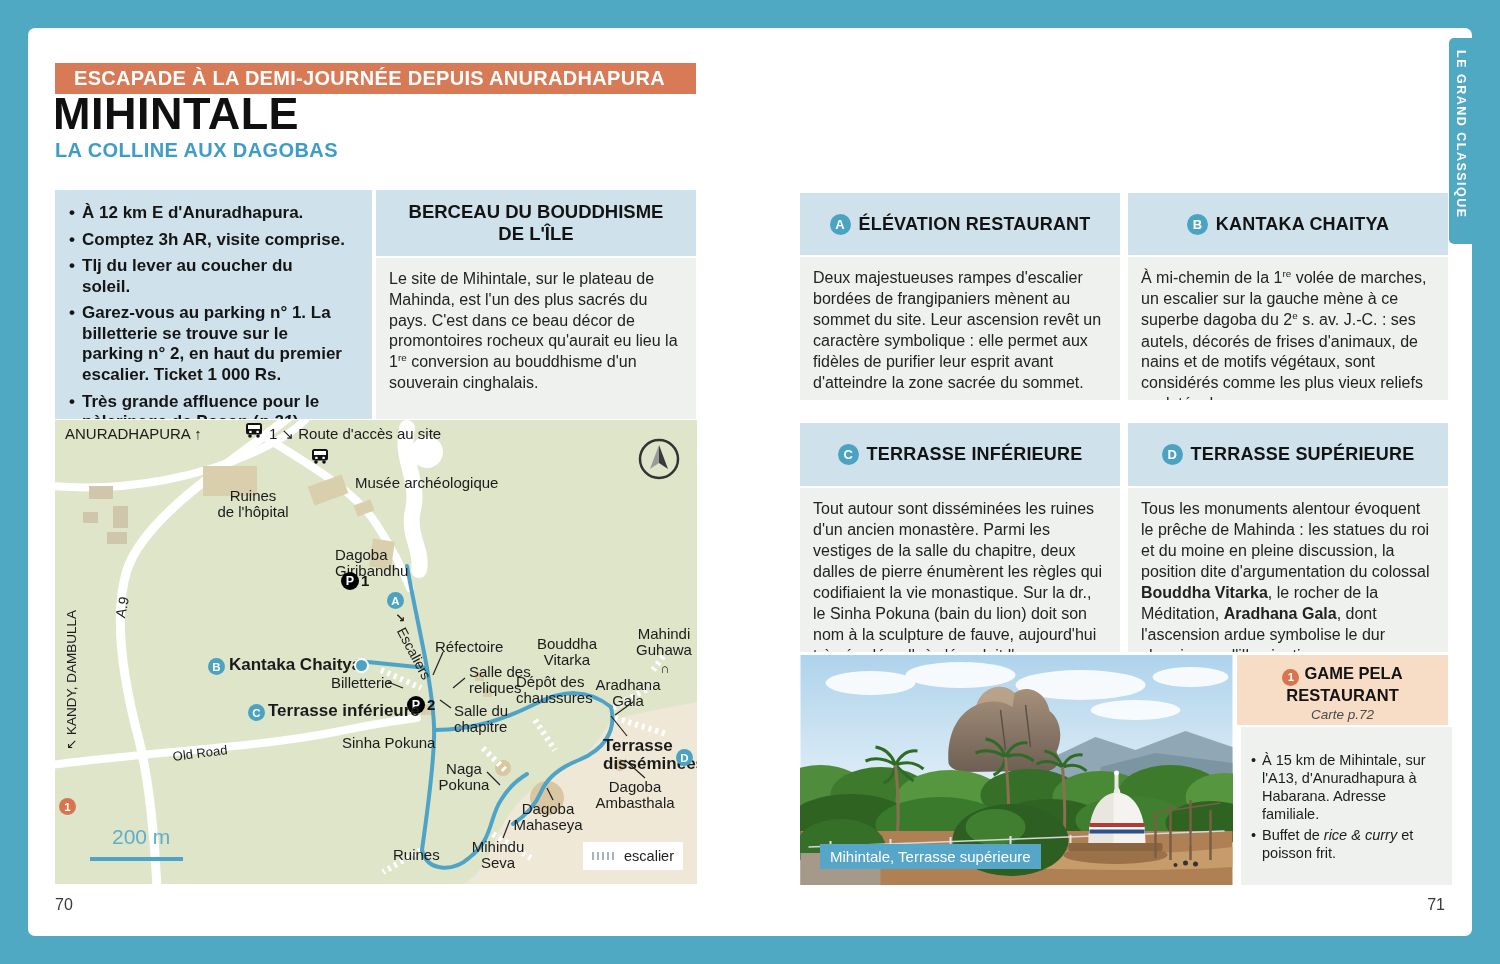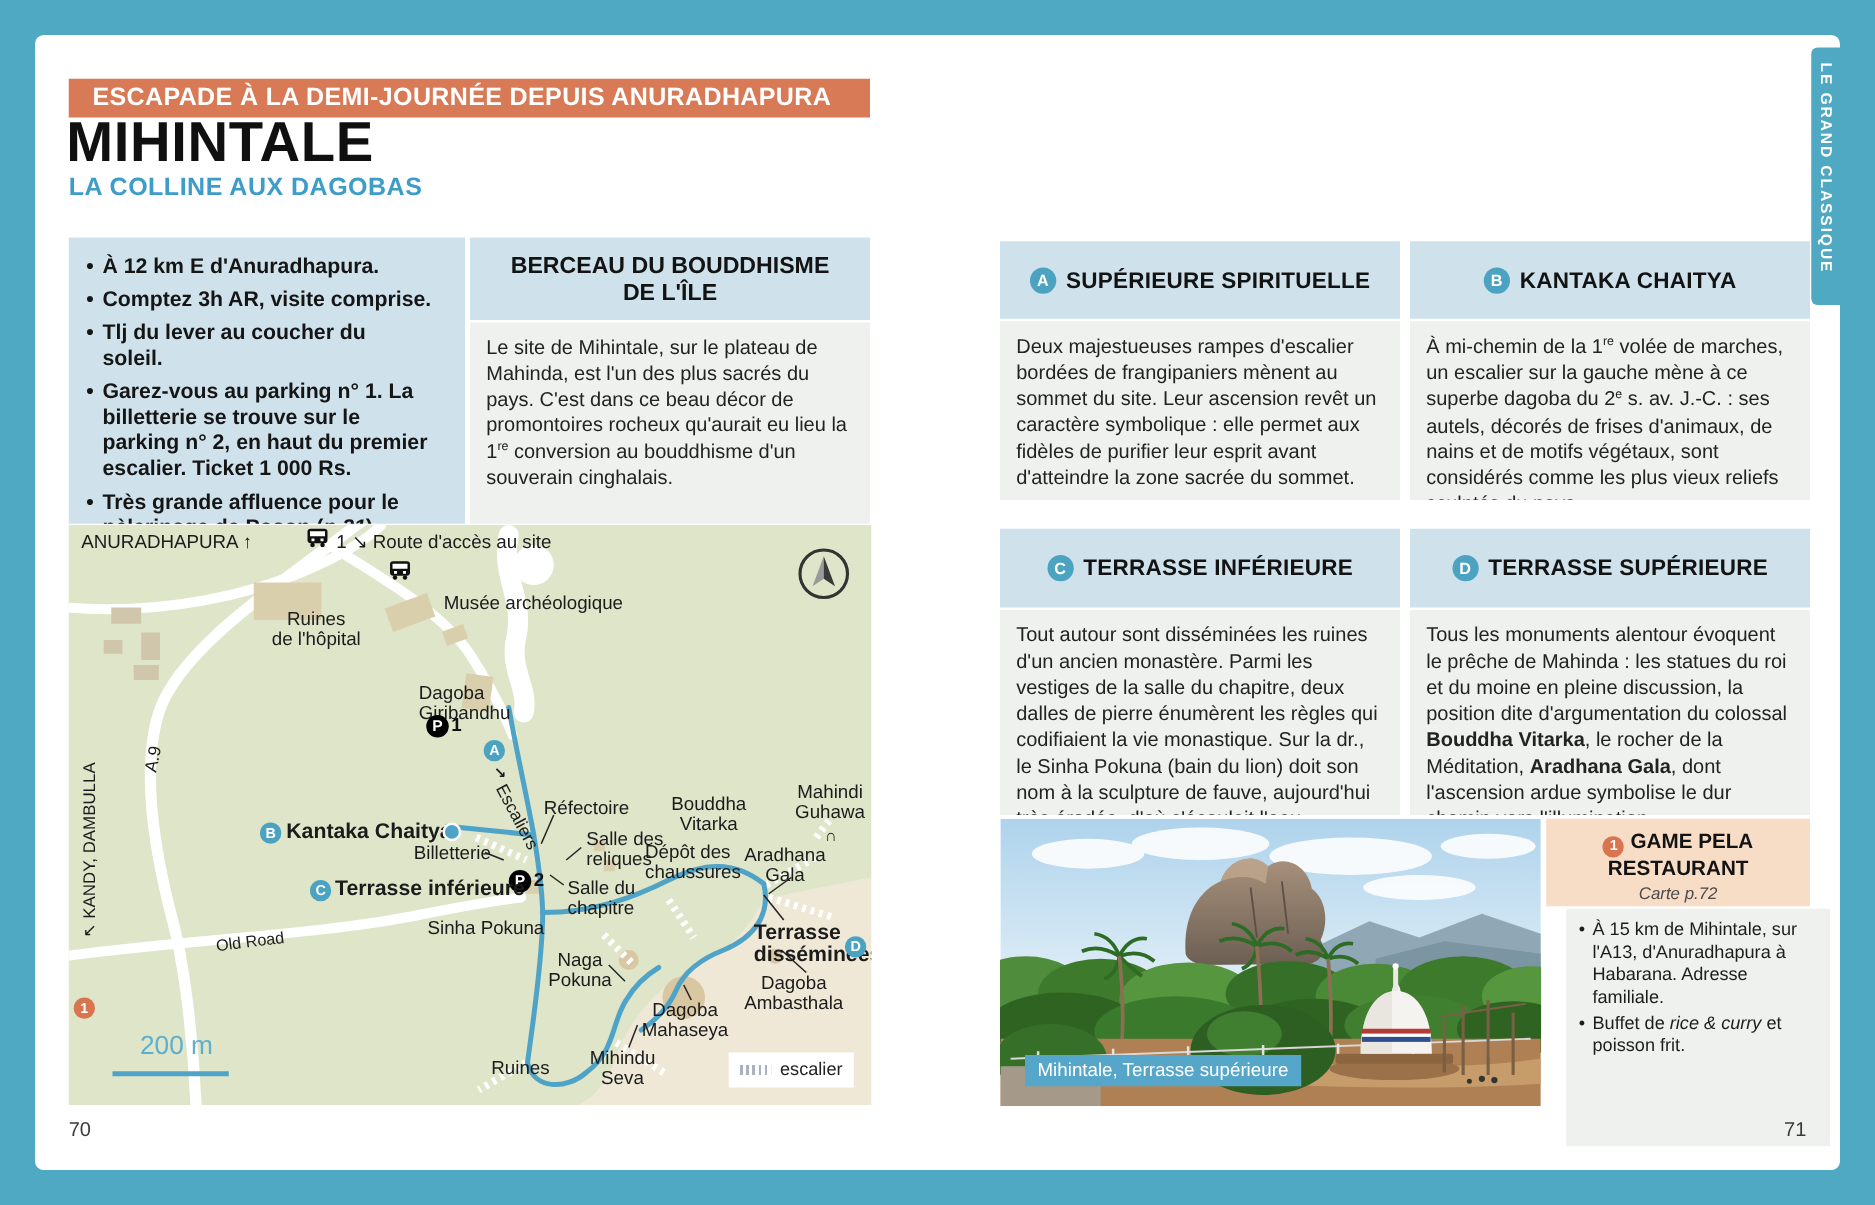--- a/index.html
+++ b/index.html
@@ -61,21 +61,21 @@
   .photo { position:absolute; left:800px; top:655px; width:433px; height:230px; overflow:hidden; }
   .photo-caption { position:absolute; left:20px; bottom:16px; background:#55A6C8; color:#fff; font-size:15px; padding:4px 10px; }
 
   
   .resto { position:absolute; left:1237px; top:655px; width:211px; height:230px; }
   .resto-head { position:absolute; left:0; top:0; width:211px; height:70px; background:#F7DCC6; text-align:center; padding-top:9px; }
   .resto-title { font-size:16.5px; font-weight:bold; color:#131313; line-height:1.15; padding:0 9px; }
   .resto-num { display:inline-flex; width:17px; height:17px; border-radius:50%; background:#D8744E; color:#fff; font-size:11.5px; font-weight:bold;
     align-items:center; justify-content:center; vertical-align:-2px; margin-right:5px; }
   .resto-ref { font-size:13.5px; font-style:italic; color:#4a4a4a; margin-top:2px; }
-  .resto-body { position:absolute; left:16px; top:72px; width:211px; height:190px; background:#EFF1EE; padding:9px 10px; overflow:hidden; }
+  .resto-body { position:absolute; left:4px; top:72px; width:211px; height:158px; background:#EFF1EE; padding:25px 10px; overflow:hidden; }
   .resto-body ul { list-style:none; }
   .resto-body li { position:relative; padding-left:11px; font-size:14.5px; line-height:1.24; color:#1c1c1c; margin-bottom:3px; }
   .resto-body li::before { content:"•"; position:absolute; left:0; top:0; }
   .resto-footer { font-size:13.5px; line-height:1.28; color:#333; margin-top:3px; }
 
   .pageno { position:absolute; top:896px; font-size:16px; color:#3a3a3a; }
   .pageno.left { left:55px; }
   .pageno.right { left:1380px; width:65px; text-align:right; }
 
   
@@ -266,21 +266,21 @@
     <div class="mlegend">
       <span class="ticks"></span>
       <span>escalier</span>
     </div>
   </div>
 
   <div class="pageno left">70</div>
 
   <div class="sec-head" style="left:800px; top:193px;">
     <span class="letter">A</span>
-    <span class="t">SUPÉRIEURE SPIRITUELLE</span>
+    <span class="t">ÉLÉVATION RESTAURANT</span>
   </div>
   <div class="sec-body" style="left:800px; top:257px; height:143px;"><span>Deux majestueuses rampes d'escalier bordées de frangipaniers mènent au sommet du site. Leur ascension revêt un caractère symbolique : elle permet aux fidèles de purifier leur esprit avant d'atteindre la zone sacrée du sommet.</span></div>
 
   <div class="sec-head" style="left:1128px; top:193px;">
     <span class="letter">B</span>
     <span class="t">KANTAKA CHAITYA</span>
   </div>
   <div class="sec-body" style="left:1128px; top:257px; height:143px;"><span>À mi-chemin de la 1</span><span class="sup">re</span><span> volée de marches, un escalier sur la gauche mène à ce superbe dagoba du 2</span><span class="sup">e</span><span> s. av. J.-C. : ses autels, décorés de frises d'animaux, de nains et de motifs végétaux, sont considérés comme les plus vieux reliefs sculptés du pays.</span></div>
 
   <div class="sec-head" style="left:800px; top:423px; height:63px;">

